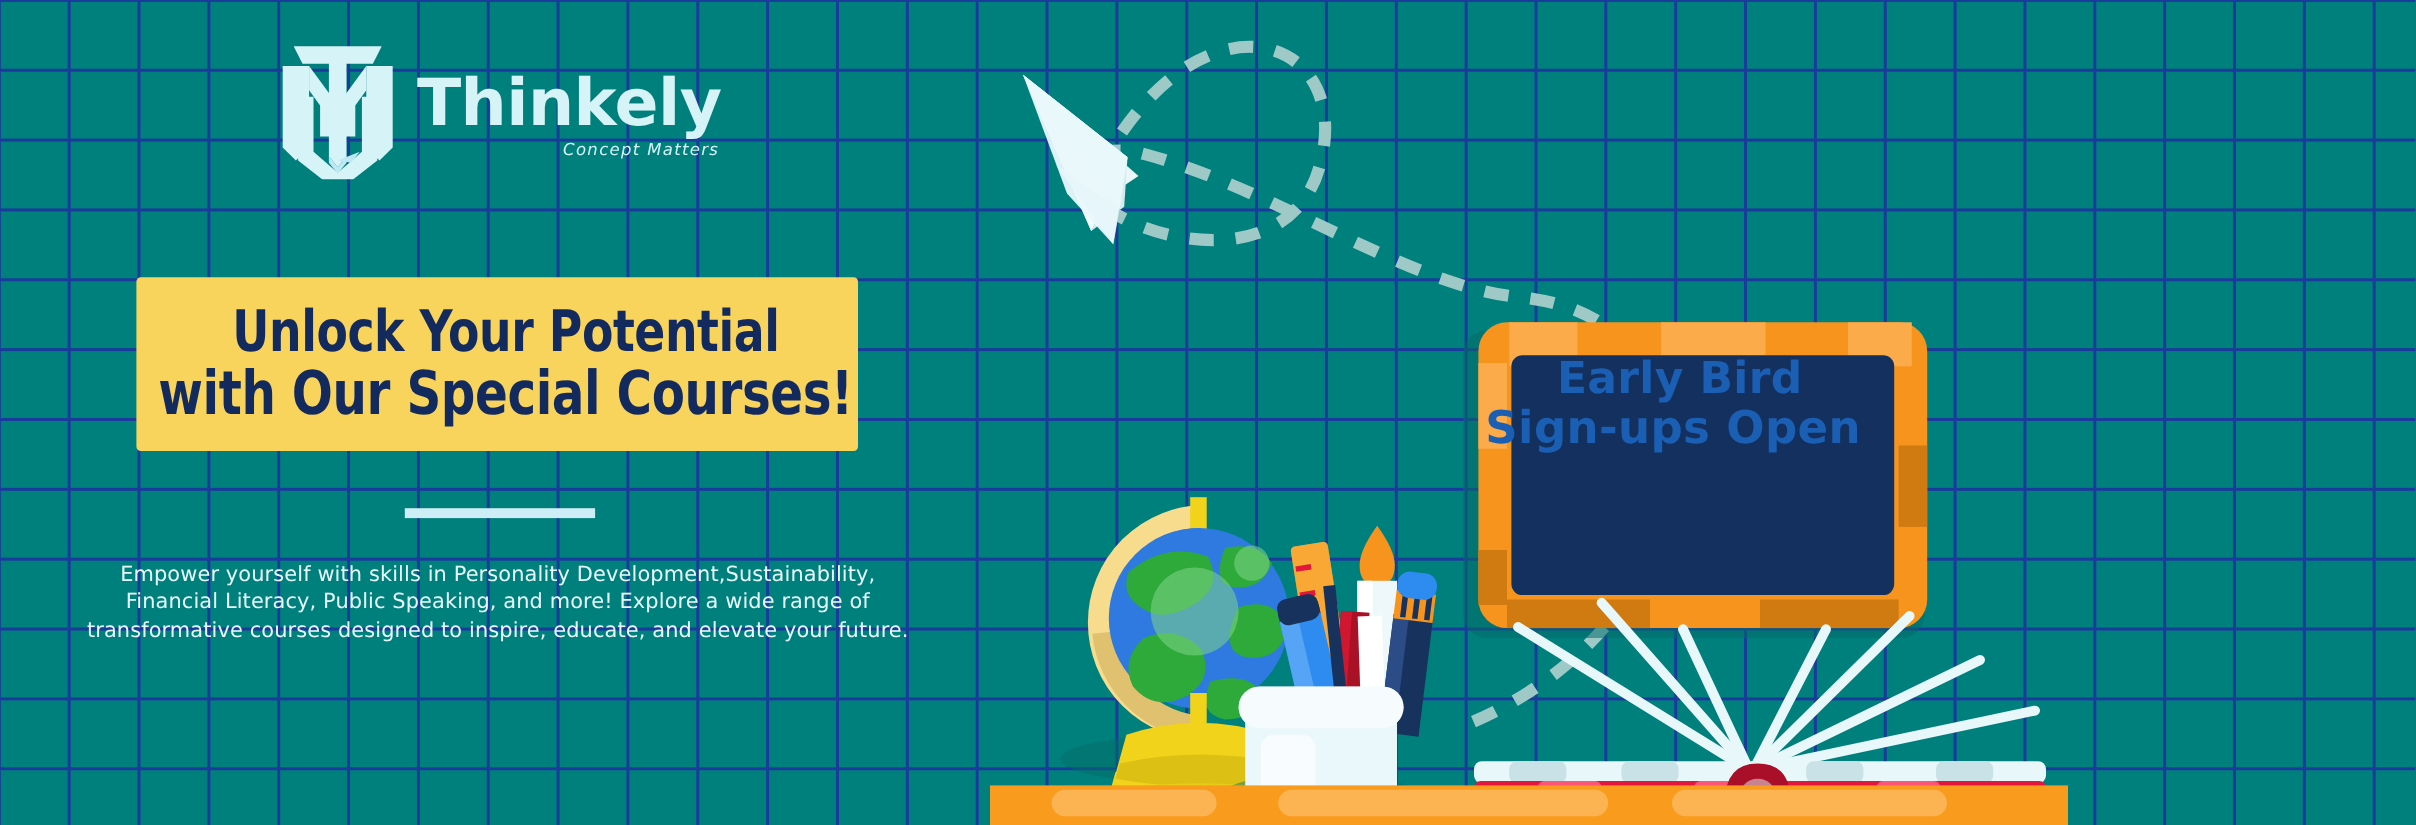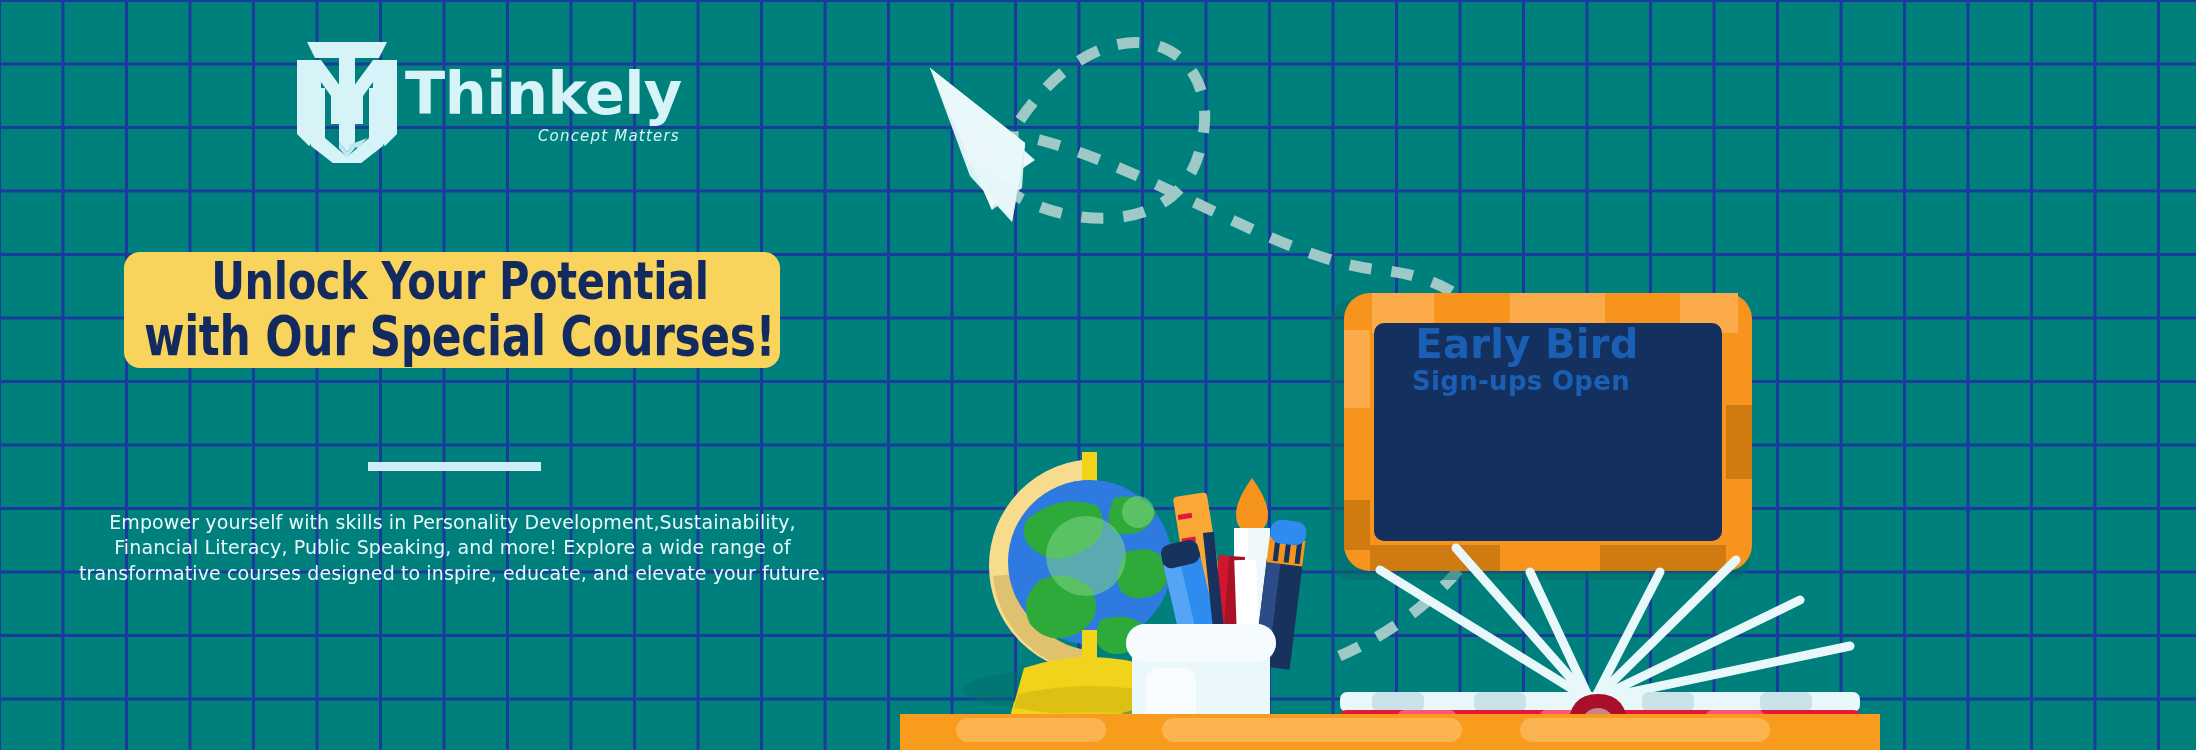--- a/index.html
+++ b/index.html
@@ -32,43 +32,43 @@
   
   .left-col{
     position:absolute;
     left:0; top:0; width:900px; height:750px;
   }
 
   
   .logo-wrap{
     position:absolute;
     left:255px; top:38px;
-    display:flex; align-items:center; gap:6px;margin-left:40px;
+    display:flex; align-items:center; gap:20px;
   }
   .logo-mark{ width:104px; height:125px; display:block; }
   .logo-text{ display:flex; flex-direction:column; line-height:1; padding-top:6px;}
   .logo-name{
     font-family:"DejaVu Sans", sans-serif;
     font-size:59px; font-weight:bold;
     color:#d6f3f7; letter-spacing:-0.5px;
   }
   .logo-tag{
     font-family:"DejaVu Sans", sans-serif;
     font-size:15px; font-style:italic; font-weight:500;
     color:#d6f3f7; letter-spacing:1.2px;
     align-self:flex-end; margin-top:6px; margin-right:2px;
   }
 
   
   .headline-box{
     position:absolute;
     left:124px; top:252px;
-    width:656px; height:116px;
+    width:656px; height:158px;
     background:#f9d45c;
-    border-radius:16px;
+    border-radius:4px;
     display:flex; flex-direction:column;
     align-items:center; justify-content:center;padding-left:16px;
   }
   .headline-line{
     font-family:"DejaVu Sans", sans-serif;
     font-weight:bold;
     font-size:52px;
     line-height:1.02;
     color:#132a5e;
     white-space:nowrap;
@@ -114,21 +114,21 @@
     width:390px;
     text-align:center;
     font-family:"DejaVu Sans", sans-serif;
     font-weight:bold;
     font-size:40px;
     line-height:1.12;
     color:#1a5fb4;
     letter-spacing:0.3px;
     pointer-events:none;
   }
-  .board-text .bl2{ font-size:26px; white-space:nowrap; margin-left:-12px;}
+  .board-text .bl2{ font-size:41px; white-space:nowrap; margin-left:-12px;}
 </style>
 </head>
 <body>
 
 <div class="banner">
 
   <div class="grid"></div>
 
   <div class="left-col">
 

